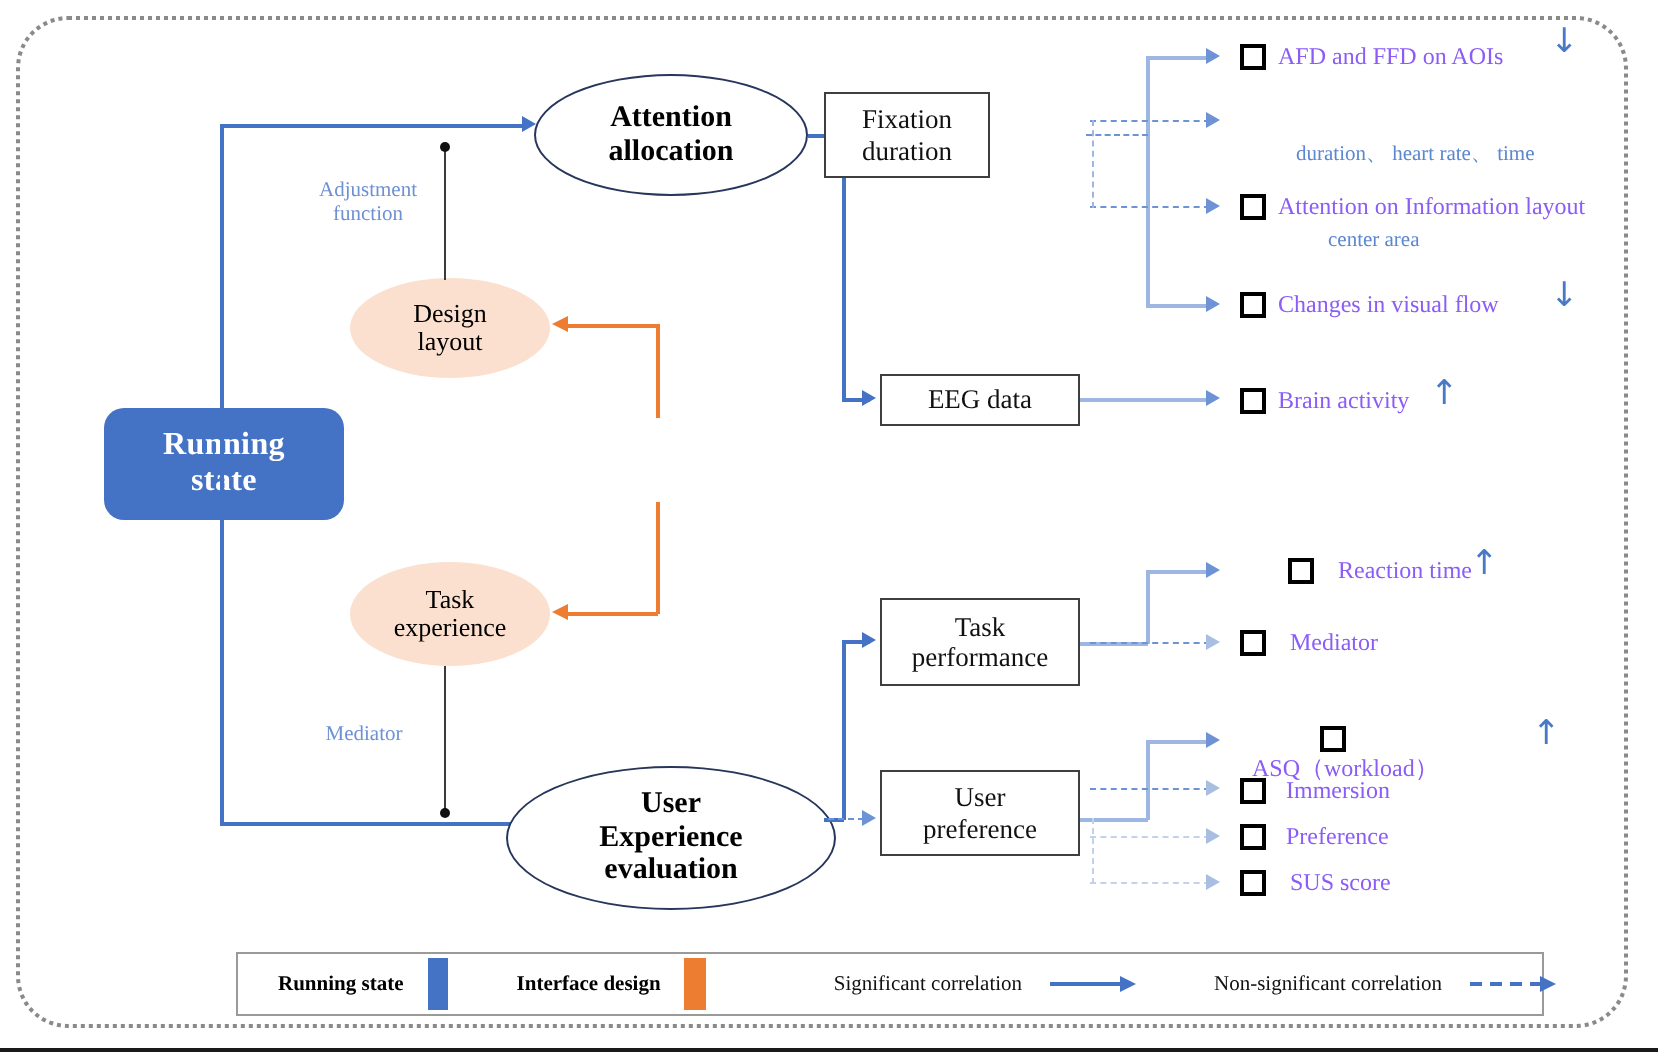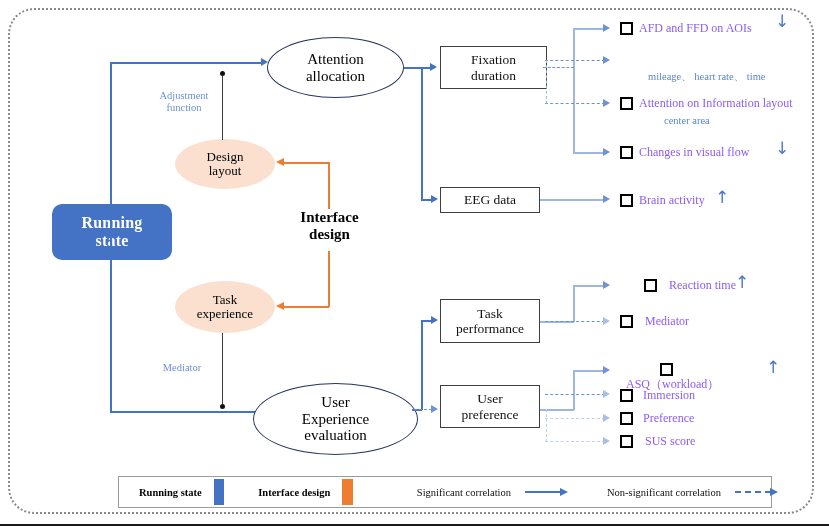--- a/index.html
+++ b/index.html
@@ -15,21 +15,21 @@
   .abs{position:absolute;box-sizing:border-box;}
 
   
   .runbox{background:#4472c4;border-radius:10px;color:#fff;font-weight:bold;
           display:flex;align-items:center;justify-content:center;text-align:center;
           line-height:1.12;font-size:16px;letter-spacing:.2px;}
 
   
   .ellipse{border-radius:50%;display:flex;align-items:center;justify-content:center;
            text-align:center;line-height:1.1;}
-  .ell-outline{border:1.4px solid #28365c;background:#fff;font-weight:normal;font-size:15px;color:#000;justify-content:center;}
+  .ell-outline{border:1.4px solid #28365c;background:#fff;font-weight:bold;font-size:15px;color:#000;justify-content:center;}
   .ell-peach{background:#fbe0cf;color:#000;font-size:13px;}
 
   
   .rect{border:1.6px solid #3f3f3f;background:#fff;display:flex;align-items:center;
         justify-content:center;text-align:center;line-height:1.12;font-size:13.5px;color:#111;}
 
   
   .boldlabel{font-weight:bold;font-size:15px;color:#000;text-align:center;line-height:1.12;}
 
   
@@ -112,24 +112,20 @@
   <div class="abs ellipse ell-peach" style="left:175px;top:139px;width:100px;height:50px;">
     <span style="white-space:pre-line;">Design
 layout</span>
   </div>
 
   <div class="abs ellipse ell-peach" style="left:175px;top:281px;width:100px;height:52px;">
     <span style="white-space:pre-line;">Task
 experience</span>
   </div>
 
-  <div class="abs boldlabel" style="left:272px;top:209px;width:115px;">
-    <span style="white-space:pre-line;">Interface
-design</span>
-  </div>
 
   <div class="ln ln-orange ln-v" style="left:328px;top:162px;height:47px;"></div>
   <div class="ln ln-orange ln-h" style="left:284px;top:162px;width:45px;"></div>
   <div class="ah ah-l-orange" style="left:276px;top:158px;"></div>
 
   <div class="ln ln-orange ln-v" style="left:328px;top:251px;height:56px;"></div>
   <div class="ln ln-orange ln-h" style="left:284px;top:306px;width:45px;"></div>
   <div class="ah ah-l-orange" style="left:276px;top:302px;"></div>
 
   <div class="ln ln-dark ln-v" style="left:222px;top:74px;height:66px;width:1.2px;"></div>
@@ -145,21 +141,21 @@
     <span>Mediator</span>
   </div>
 
   <div class="ln ln-h" style="left:404px;top:67px;width:30px;"></div>
   <div class="ah ah-r" style="left:430px;top:63px;"></div>
 
   <div class="ln ln-v" style="left:421px;top:67px;height:133px;"></div>
   <div class="ln ln-h" style="left:421px;top:199px;width:14px;"></div>
   <div class="ah ah-r" style="left:431px;top:195px;"></div>
 
-  <div class="abs rect" style="left:440px;top:46px;width:107px;height:43px;">
+  <div class="abs rect" style="left:412px;top:46px;width:83px;height:43px;">
     <span style="white-space:pre-line;">Fixation
 duration</span>
   </div>
 
   <div class="abs rect" style="left:440px;top:187px;width:100px;height:26px;">
     <span>EEG data</span>
   </div>
 
   <div class="ln ln-v" style="left:421px;top:320px;height:90px;"></div>
   <div class="ln ln-h" style="left:412px;top:409px;width:10px;"></div>
@@ -194,21 +190,21 @@
   <div class="ln ln-light ln-h" style="left:573px;top:152px;width:32px;"></div>
   <div class="ah ah-r-light" style="left:603px;top:148px;"></div>
 
   <div class="abs outcome" style="left:620px;top:21px;">
     <span class="chk"></span>
     <span>AFD and FFD on AOIs</span>
   </div>
   <div class="trend" style="left:775px;top:13px;">↓</div>
 
   <div class="abs bluesub" style="left:648px;top:70px;">
-    <span>mileage、 heart rate、 time</span>
+    <span>duration、 heart rate、 time</span>
   </div>
 
   <div class="abs outcome" style="left:620px;top:96px;">
     <span class="chk"></span>
     <span>Attention on Information layout</span>
   </div>
   <div class="abs bluesub" style="left:664px;top:115px;">
     <span>center  area</span>
   </div>
 

